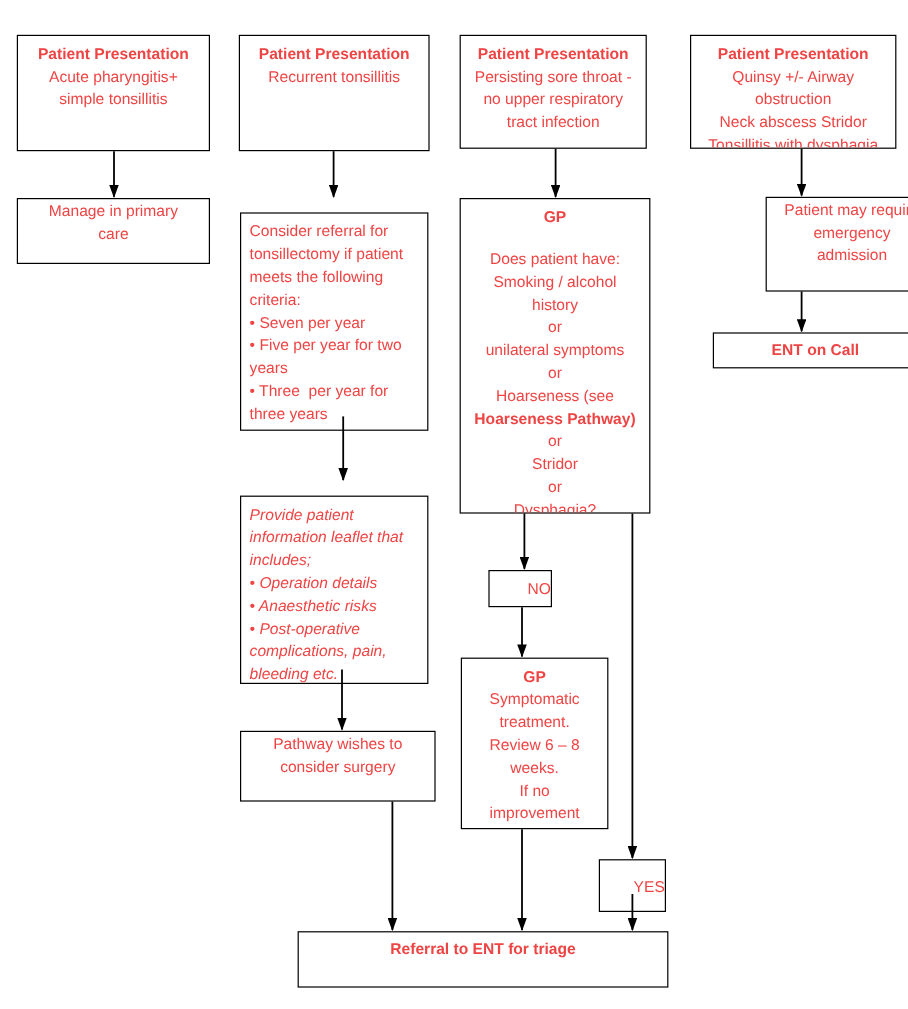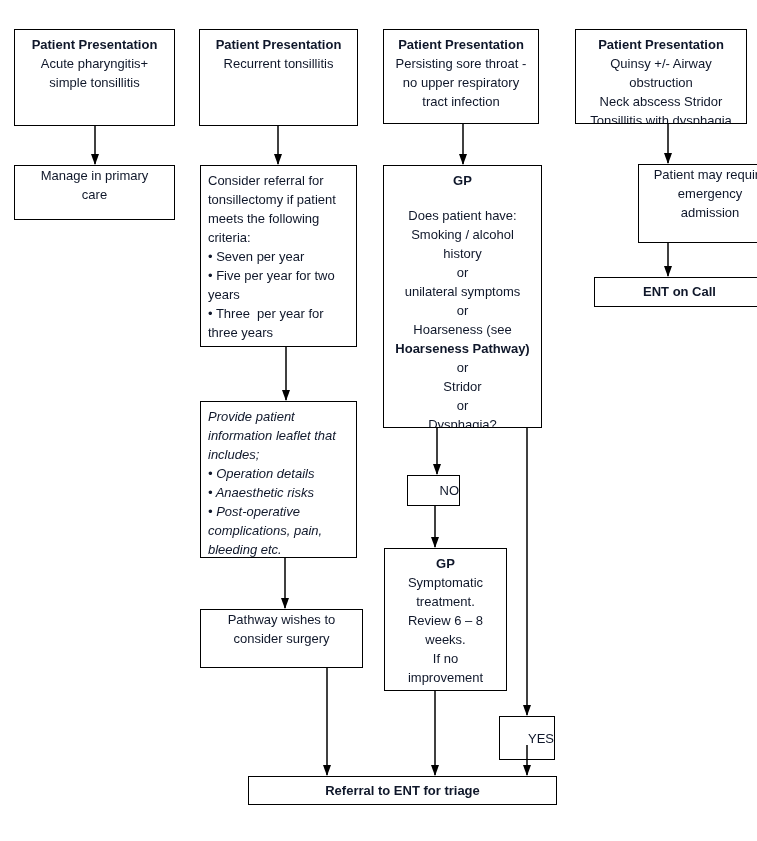--- a/index.html
+++ b/index.html
@@ -2,40 +2,40 @@
 <html><head>
 <meta charset="utf-8">
 <style>
   html, body { margin: 0; padding: 0; background: #ffffff; }
   .canvas {
     position: relative;
     width: 757px;
     height: 841px;
     background: #ffffff;
     font-family: "Liberation Sans", "DejaVu Sans", sans-serif;
-    color: #0f172a;
+    color: #ef4444;
     font-size: 13px;
     line-height: 19px;
   }
   .node {
     position: absolute;
     box-sizing: border-box;
     border: 1.5px solid #000000;
     background: #ffffff;
     overflow: hidden;
   }
   .node .heading { font-weight: bold; }
   .node .line { white-space: pre-wrap; }
   .center { text-align: center; }
   .left { text-align: left; }
   .bold { font-weight: bold; }
   .pad-top-5 { padding-top: 5px; }
   .pad-top-7 { padding-top: 0; }
   .pad-top-4 { padding-top: 4px; }
-  .pad-side { padding-left: 7px; padding-right: 10px; }
+  .pad-side { padding-left: 7px; padding-right: 10px; margin-top: 12px; }
   .spacer { height: 16px; }
   .flex-center {
     display: flex;
     align-items: center;
     justify-content: flex-end;
   }
   svg.arrows {
     position: absolute;
     left: 0; top: 0;
     width: 757px; height: 841px;
@@ -145,21 +145,21 @@
   <div class="node center pad-top-7" style="left:594px; top:164px; width:144px; height:79px;margin-left:44px;">
     <div class="line">Patient may require</div>
     <div class="line">emergency</div>
     <div class="line">admission</div>
   </div>
 
   <div class="node center pad-top-4" style="left:594px; top:277px; width:171px; height:30px;">
     <div class="heading">ENT on Call</div>
   </div>
 
-  <div class="node center pad-top-4" style="left:248px; top:776px; width:309px; height:29px;">
+  <div class="node center pad-top-4" style="left:248px; top:776px; width:309px; height:47px;">
     <div class="heading">Referral to ENT for triage</div>
   </div>
 
   <svg class="arrows" viewBox="0 0 757 841" xmlns="http://www.w3.org/2000/svg">
     <defs>
       <marker id="arrowhead" viewBox="0 0 11 8" markerWidth="11" markerHeight="8" refX="10" refY="4" orient="auto" markerUnits="userSpaceOnUse">
         <path d="M0,0 L11,4 L0,8 Z" fill="#000000"></path>
       </marker>
     </defs>
     <line x1="95" y1="126" x2="95" y2="164" marker-end="url(#arrowhead)"></line>

